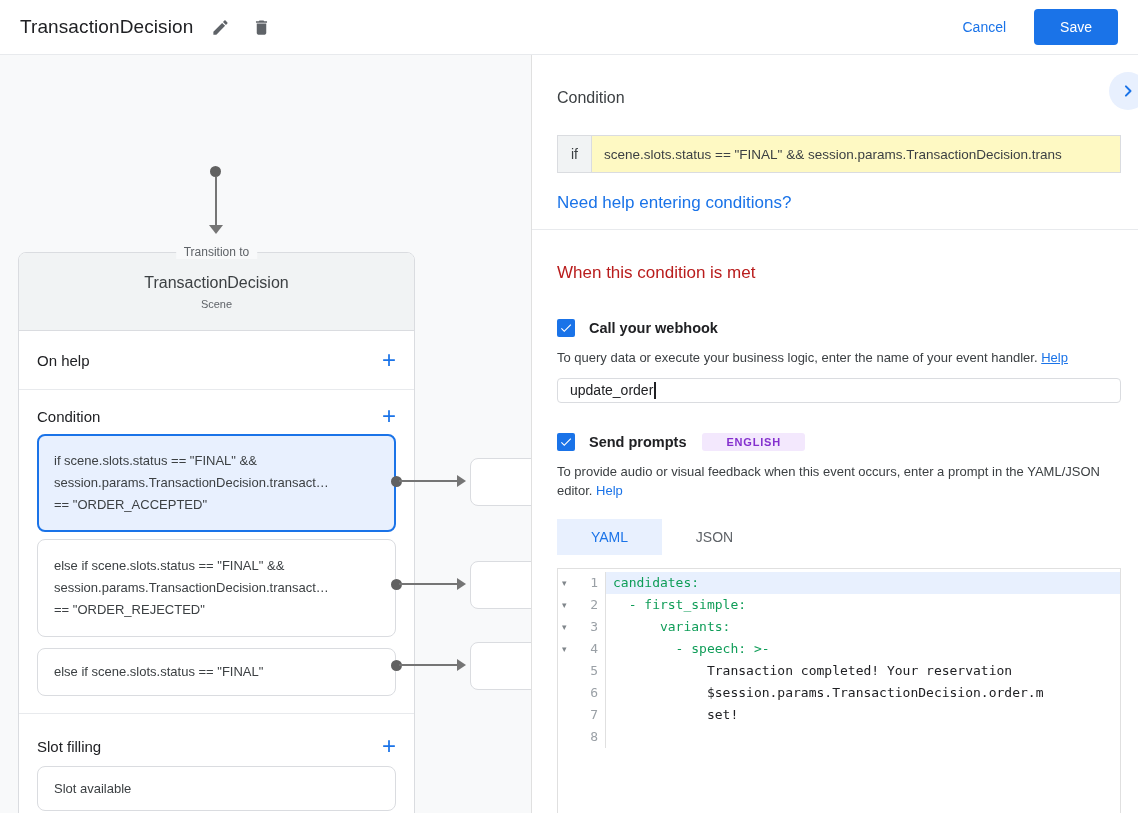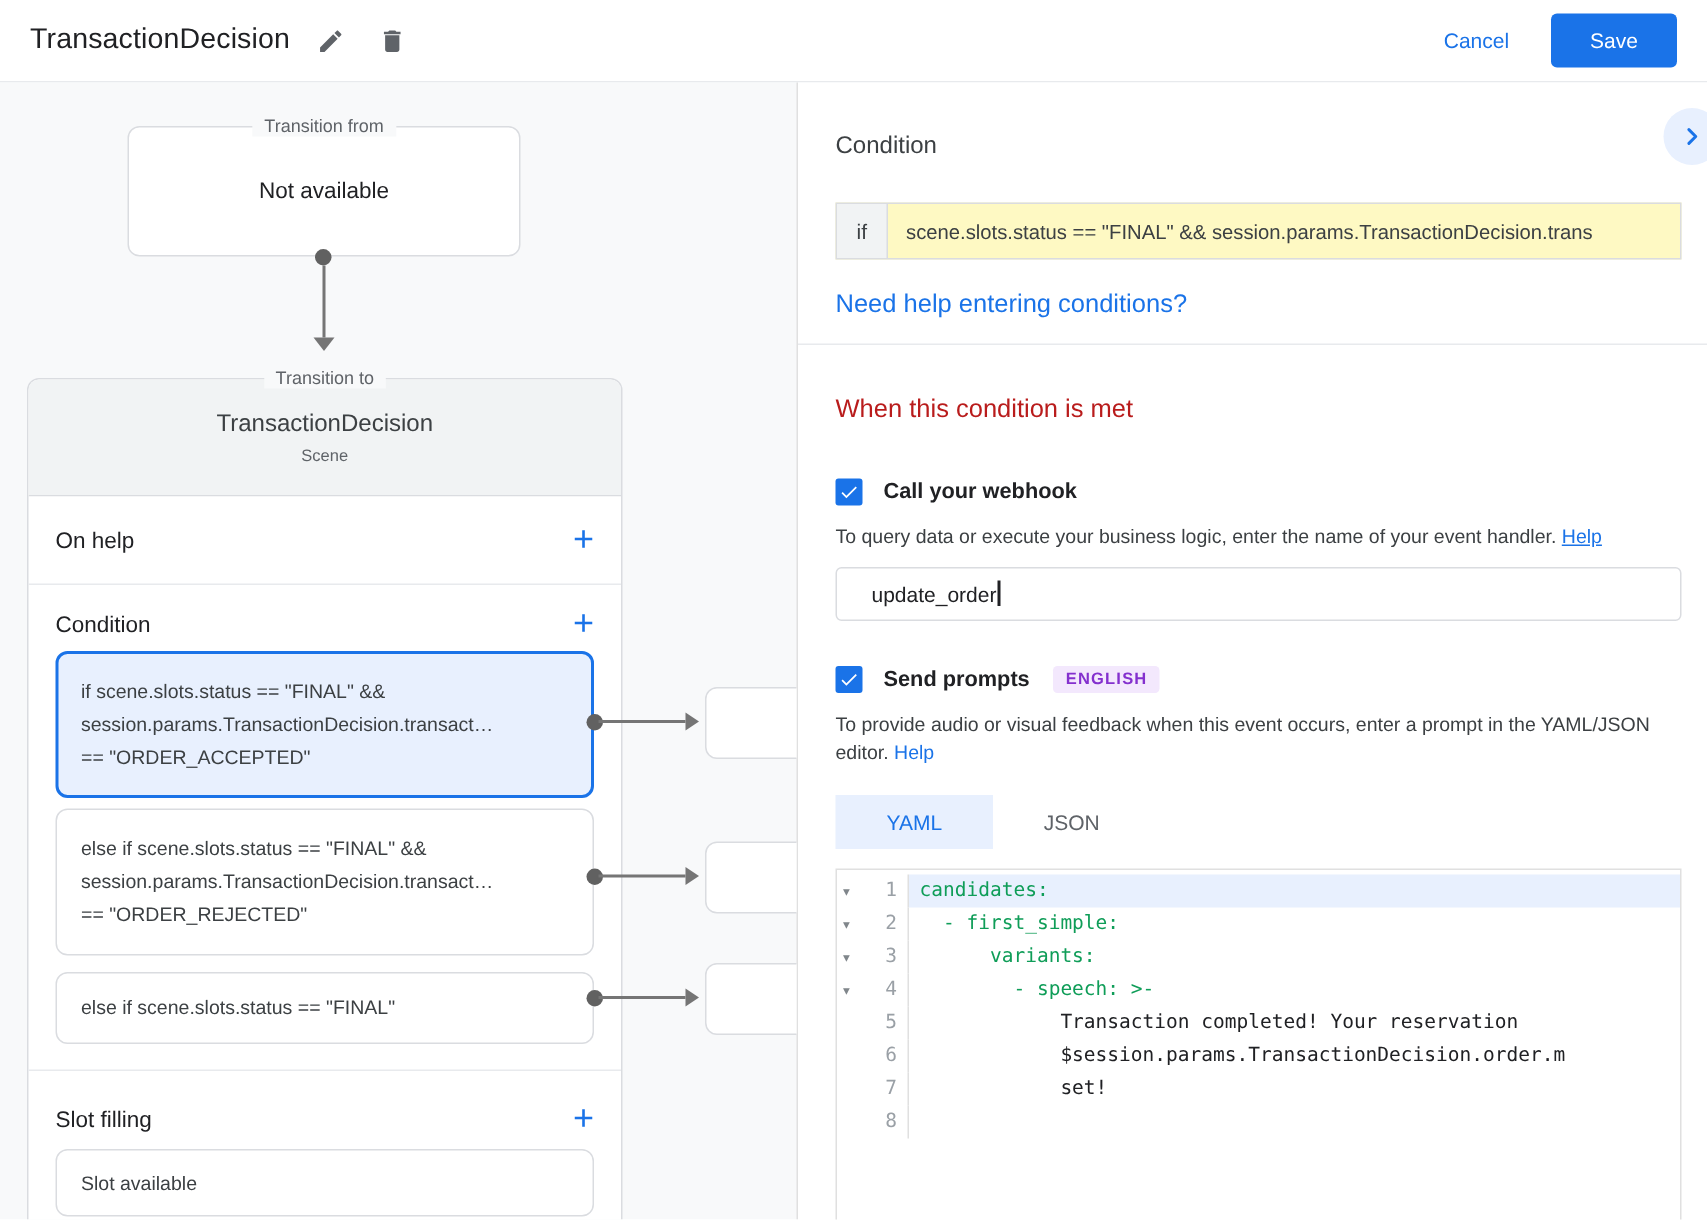--- a/index.html
+++ b/index.html
@@ -77,26 +77,26 @@
   .help-link { display:inline-block; margin-top:20px; font-size:17px; color:#1a73e8;
     text-decoration:none; cursor:pointer; }
   .full-divider { margin:16px -16px 0 -25px; border-bottom:1px solid #e8eaed; }
   .when-title { font-size:17px; font-weight:400; color:#b91c1c; margin-top:33px; }
   .check-row { display:flex; align-items:center; margin-top:36px; }
   .checkbox { width:18px; height:18px; border-radius:2px; background:#1a73e8; display:flex;
     align-items:center; justify-content:center; cursor:pointer; flex:0 0 18px; }
   .checkbox svg { width:14px; height:14px; fill:#fff; }
   .check-label { margin-left:14px; font-size:14.5px; font-weight:700; color:#202124; }
   .badge { margin-left:16px; background:#f3e8fd; color:#8430ce; font-size:11px; font-weight:700;
-    letter-spacing:.8px; padding:3px 8px; border-radius:3px; }
+    letter-spacing:.8px; padding:3px 24px; border-radius:3px; }
   .desc { margin-top:12px; font-size:13px; color:#3c4043; max-width:564px; line-height:1.45; }
   .inline-help { color:#1a73e8; text-decoration:none; cursor:pointer; }
   .inline-help.underline { text-decoration:underline; }
-  .text-input { margin-top:10px; width:564px; height:36px; border:1px solid #dadce0; border-radius:4px;
-    display:flex; align-items:center; padding:0 23px; font-size:14px; color:#202124; cursor:text; background:#fff; }
+  .text-input { margin-top:10px; width:564px; height:25px; border:1px solid #dadce0; border-radius:4px;
+    display:flex; align-items:center; padding:0 12px; font-size:14px; color:#202124; cursor:text; background:#fff; }
   .caret { display:inline-block; width:1.5px; height:17px; background:#202124; margin-left:1px; }
   .prompts-row { margin-top:30px; }
   .tabs { display:flex; margin-top:18px; }
   .tab { width:105px; height:36px; display:flex; align-items:center; justify-content:center;
     font-size:14px; font-weight:500; color:#5f6368; cursor:pointer; }
   .tab.active { background:#e8f0fe; color:#1a73e8; }
   .editor { margin-top:13px; width:564px; height:269px; border:1px solid #e0e0e0; overflow:hidden;
     font-family:"DejaVu Sans Mono","Liberation Mono",monospace; font-size:13px; padding-top:3px; background:#fff; }
   .code-row { display:flex; height:22px; line-height:22px; }
   .gutter { width:48px; flex:0 0 48px; display:flex; align-items:center; border-right:1px solid #e0e0e0; }
@@ -125,24 +125,20 @@
     </button>
     <div class="grow"></div>
     <button class="cancel-btn">Cancel</button>
     <button class="save-btn">Save</button>
   </header>
 
   <div class="content">
 
     <div class="left-panel">
 
-      <div class="from-box">
-        <span class="box-label">Transition from</span>
-        <div class="from-value">Not available</div>
-      </div>
 
       <div class="dot" style="left:210px; top:111px;"></div>
       <div class="v-line"></div>
       <div class="v-arrow"></div>
 
       <div class="to-card">
         <span class="box-label">Transition to</span>
         <div class="to-header">
           <div class="to-title">TransactionDecision</div>
           <div class="to-sub">Scene</div>

